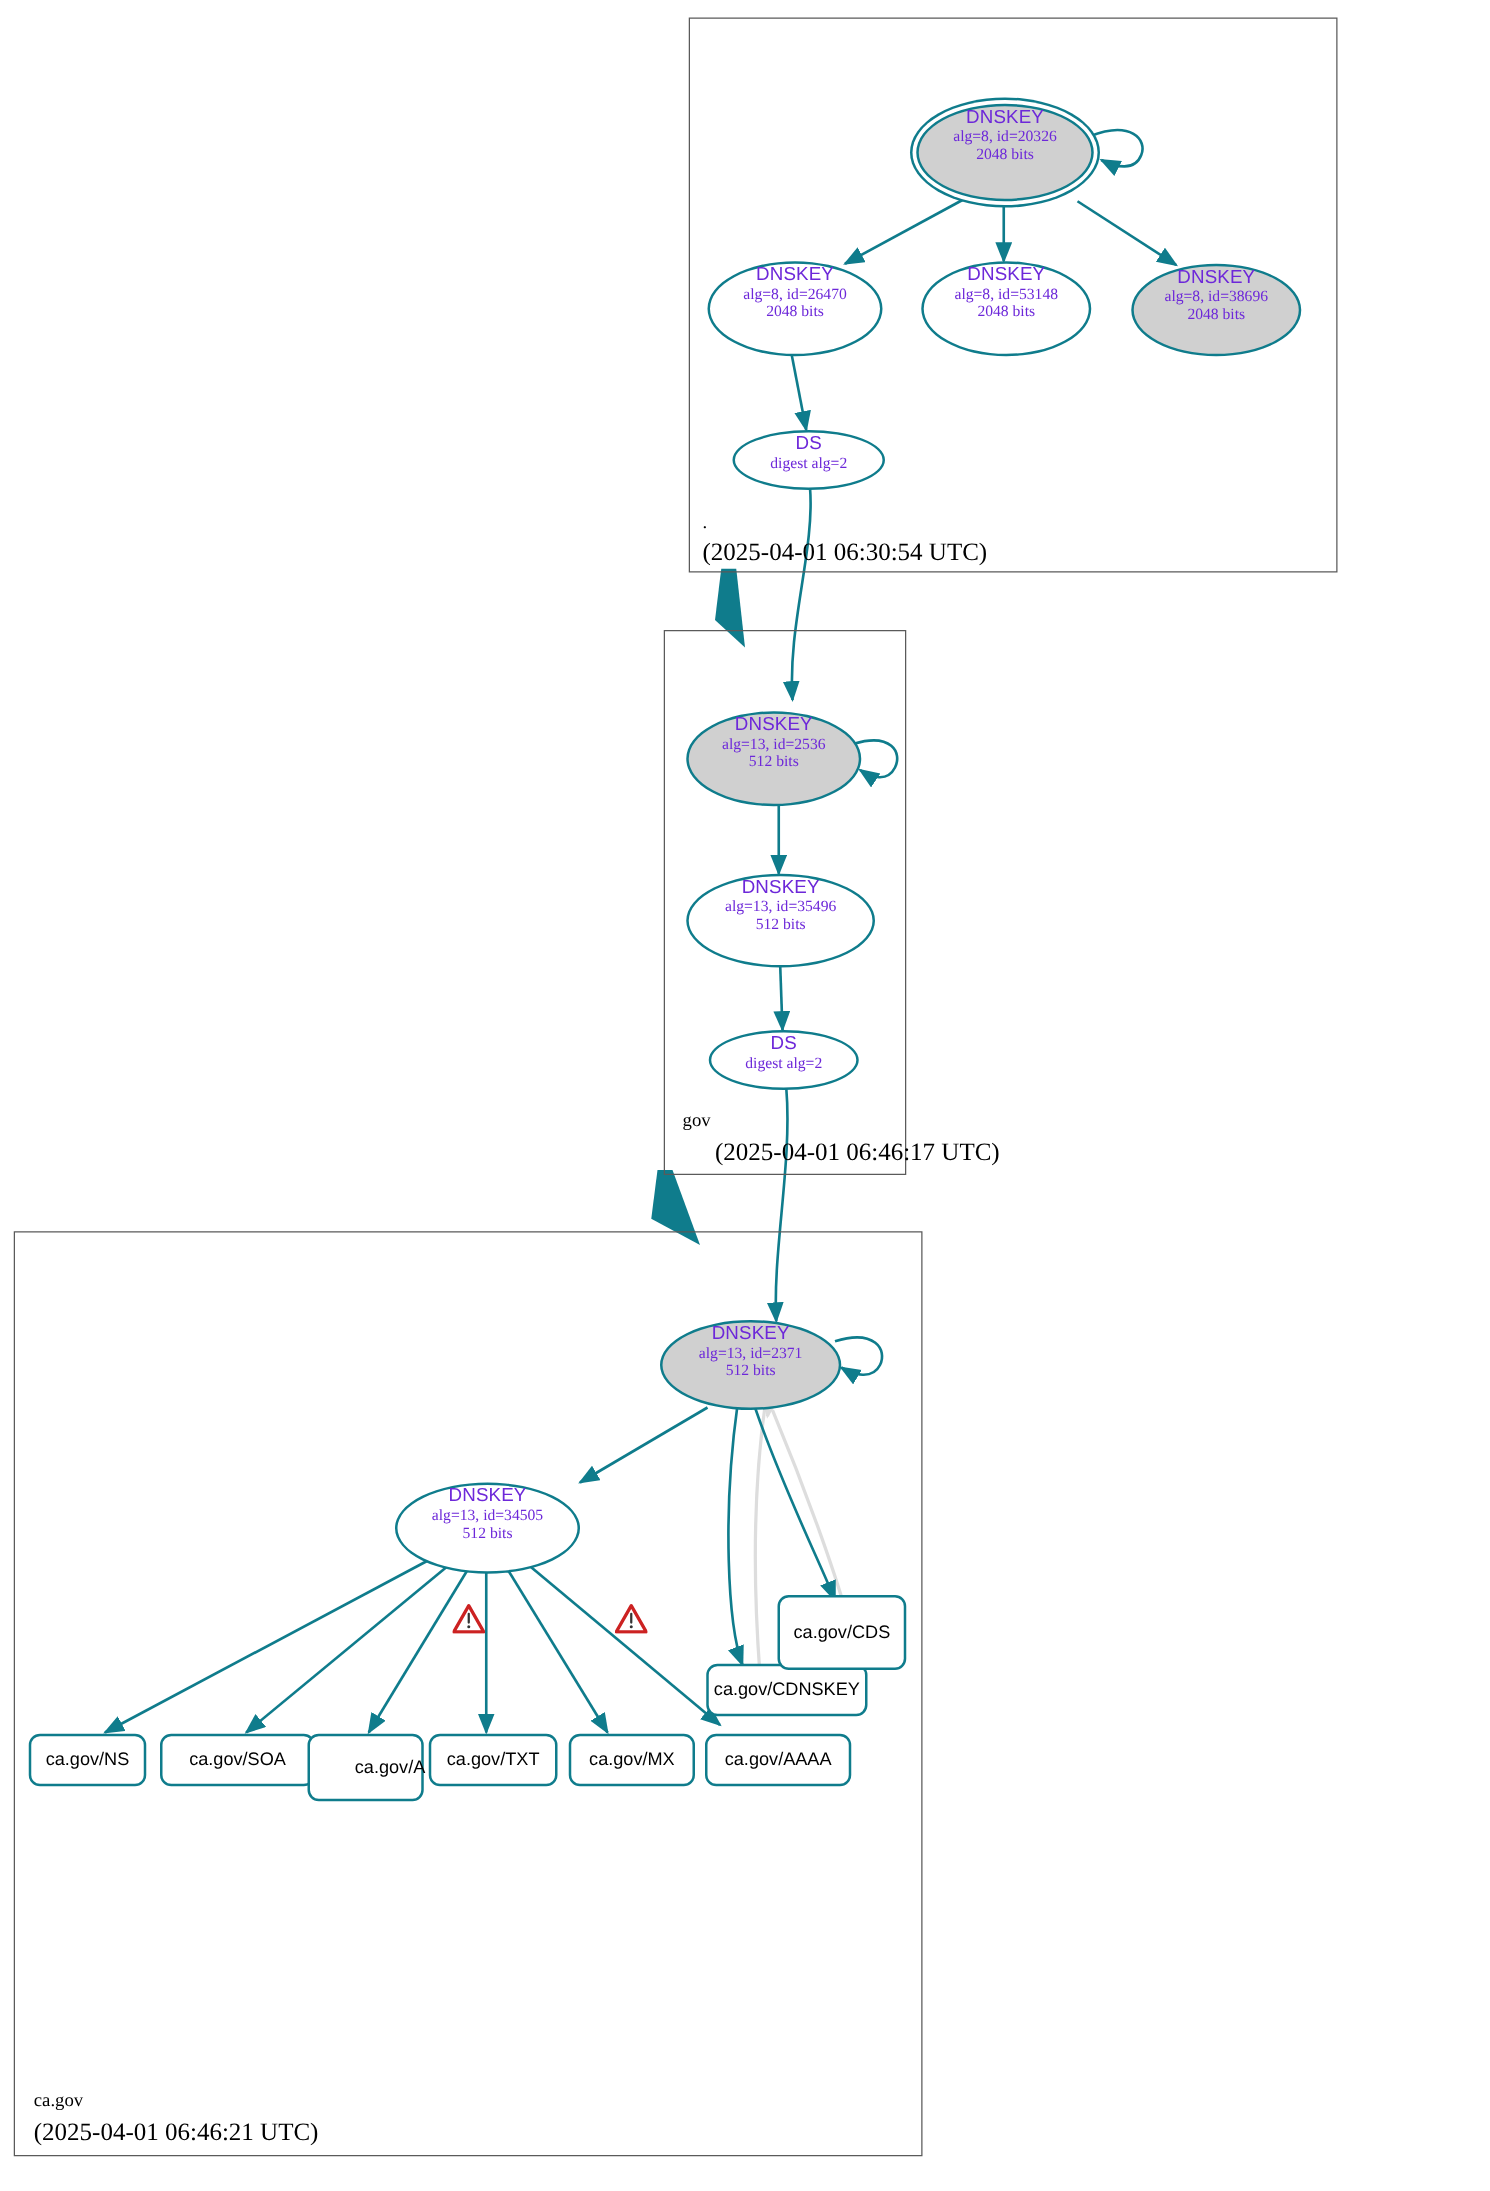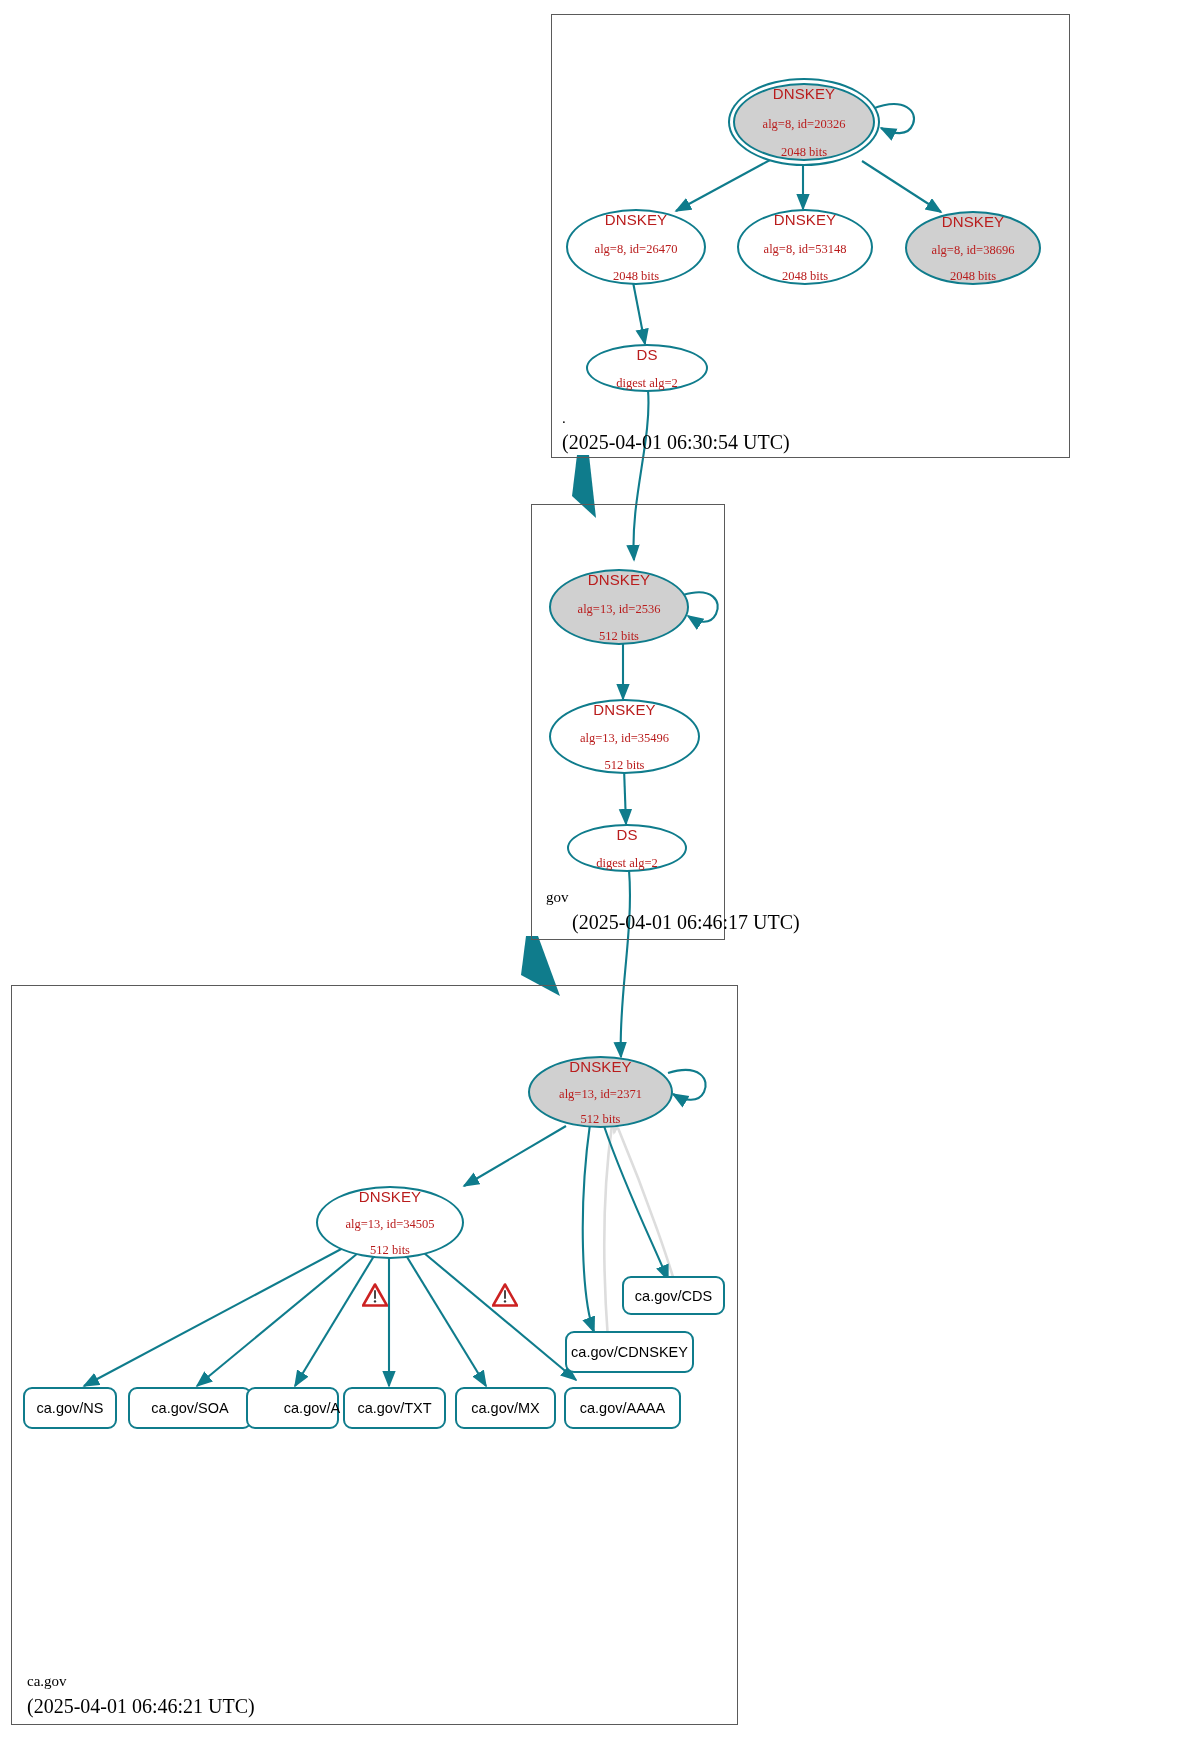--- a/index.html
+++ b/index.html
@@ -27,26 +27,26 @@
   }
   .zone-name { font-size:15px; }
   .zone-time { font-size:20px; }
 
   
   .node {
     position:absolute;
     display:flex;
     flex-direction:column;
     align-items:center;
-    justify-content:space-between;
+    justify-content:flex-start;
     border-radius:50%;
     border:2px solid #0f7c8c;
     box-sizing:border-box;
     text-align:center;
-    color:#b91c1c;
+    color:#6d28d9;
     background:#ffffff;
   }
   .node.filled { background:#d0d0d0; }
   .node.ksk { box-shadow:0 0 0 3px #ffffff, 0 0 0 5px #0f7c8c; }
   .node .t1 {
     font-family:"Liberation Sans", sans-serif;
     font-size:15px;
     line-height:17px;
     letter-spacing:0.1px;
   }
@@ -216,26 +216,26 @@
   </div>
 
   <div class="node" style="left:316px; top:1186px; width:148px; height:73px;">
     <div class="t1">DNSKEY</div>
     <div class="t2">alg=13, id=34505</div>
     <div class="t3">512 bits</div>
   </div>
 
   <div class="rr" style="left:23px; top:1387px; width:94px; height:42px;">ca.gov/NS</div>
   <div class="rr" style="left:128px; top:1387px; width:124px; height:42px;">ca.gov/SOA</div>
-  <div class="rr" style="left:246px; top:1387px; width:93px; height:42px;padding-left:39px;">ca.gov/A</div>
+  <div class="rr" style="left:246px; top:1387px; width:93px; height:54px;padding-left:39px;">ca.gov/A</div>
   <div class="rr" style="left:343px; top:1387px; width:103px; height:42px;">ca.gov/TXT</div>
   <div class="rr" style="left:455px; top:1387px; width:101px; height:42px;text-align:center;">ca.gov/MX</div>
   <div class="rr" style="left:564px; top:1387px; width:117px; height:42px;">ca.gov/AAAA</div>
   <div class="rr" style="left:565px; top:1331px; width:129px; height:42px;">ca.gov/CDNSKEY</div>
-  <div class="rr" style="left:622px; top:1276px; width:103px; height:39px;">ca.gov/CDS</div>
+  <div class="rr" style="left:622px; top:1276px; width:103px; height:60px;">ca.gov/CDS</div>
 
   <svg class="warn" style="left:362px; top:1283px;" viewBox="0 0 26 24">
     <path d="M13,1.5 L25,22.5 L1,22.5 Z" fill="#ffffff" stroke="#cc2222" stroke-width="2.6" stroke-linejoin="round"></path>
     <path d="M13,8 L13,15" stroke="#333333" stroke-width="1.8" stroke-linecap="round"></path>
     <circle cx="13" cy="18.4" r="1.2" fill="#333333"></circle>
   </svg>
   <svg class="warn" style="left:492px; top:1283px;" viewBox="0 0 26 24">
     <path d="M13,1.5 L25,22.5 L1,22.5 Z" fill="#ffffff" stroke="#cc2222" stroke-width="2.6" stroke-linejoin="round"></path>
     <path d="M13,8 L13,15" stroke="#333333" stroke-width="1.8" stroke-linecap="round"></path>
     <circle cx="13" cy="18.4" r="1.2" fill="#333333"></circle>

